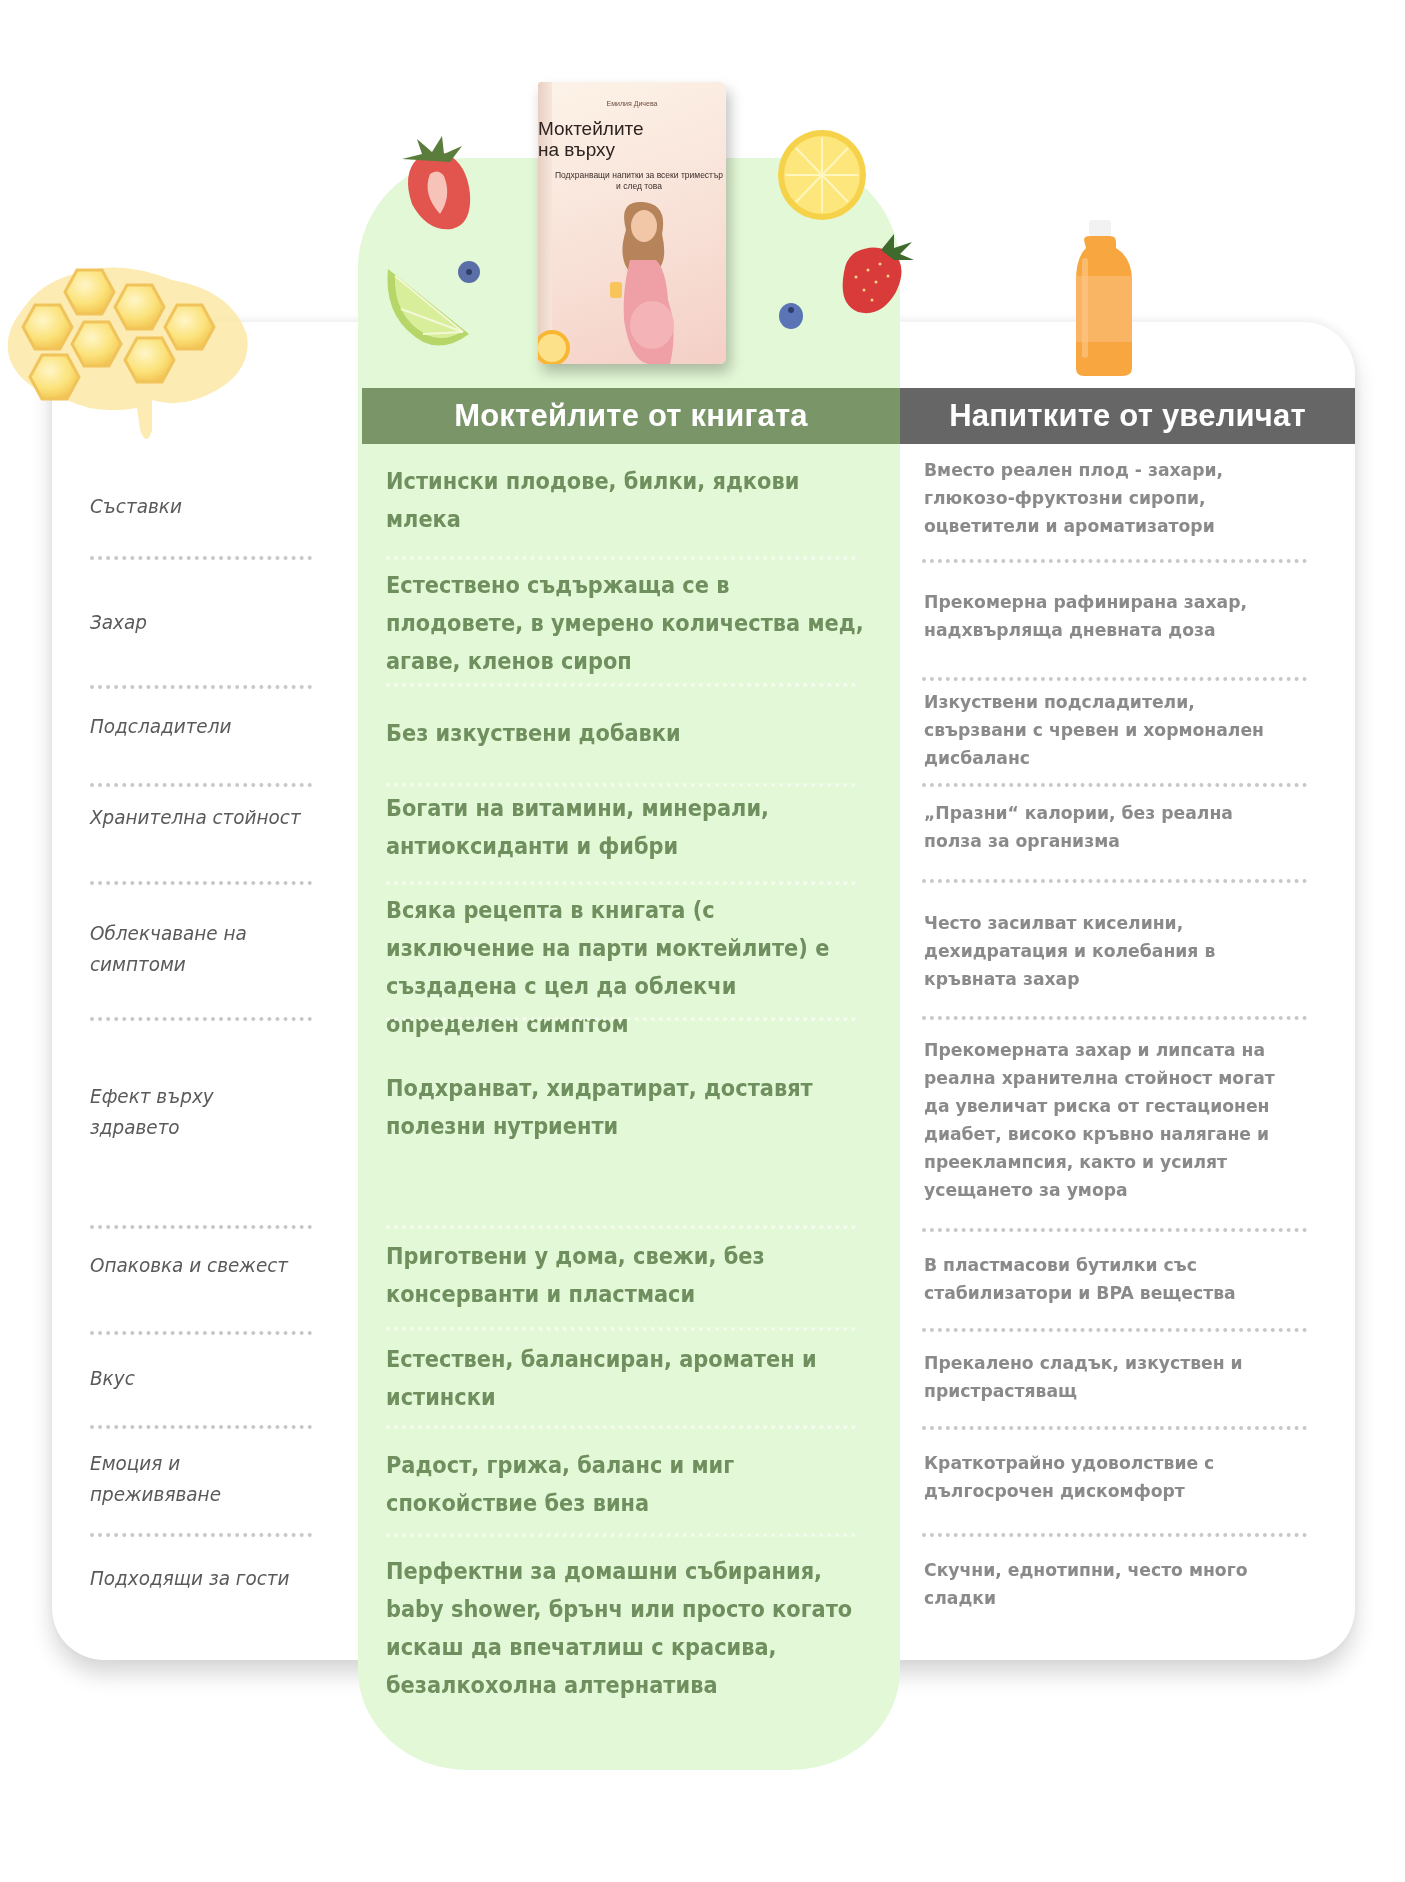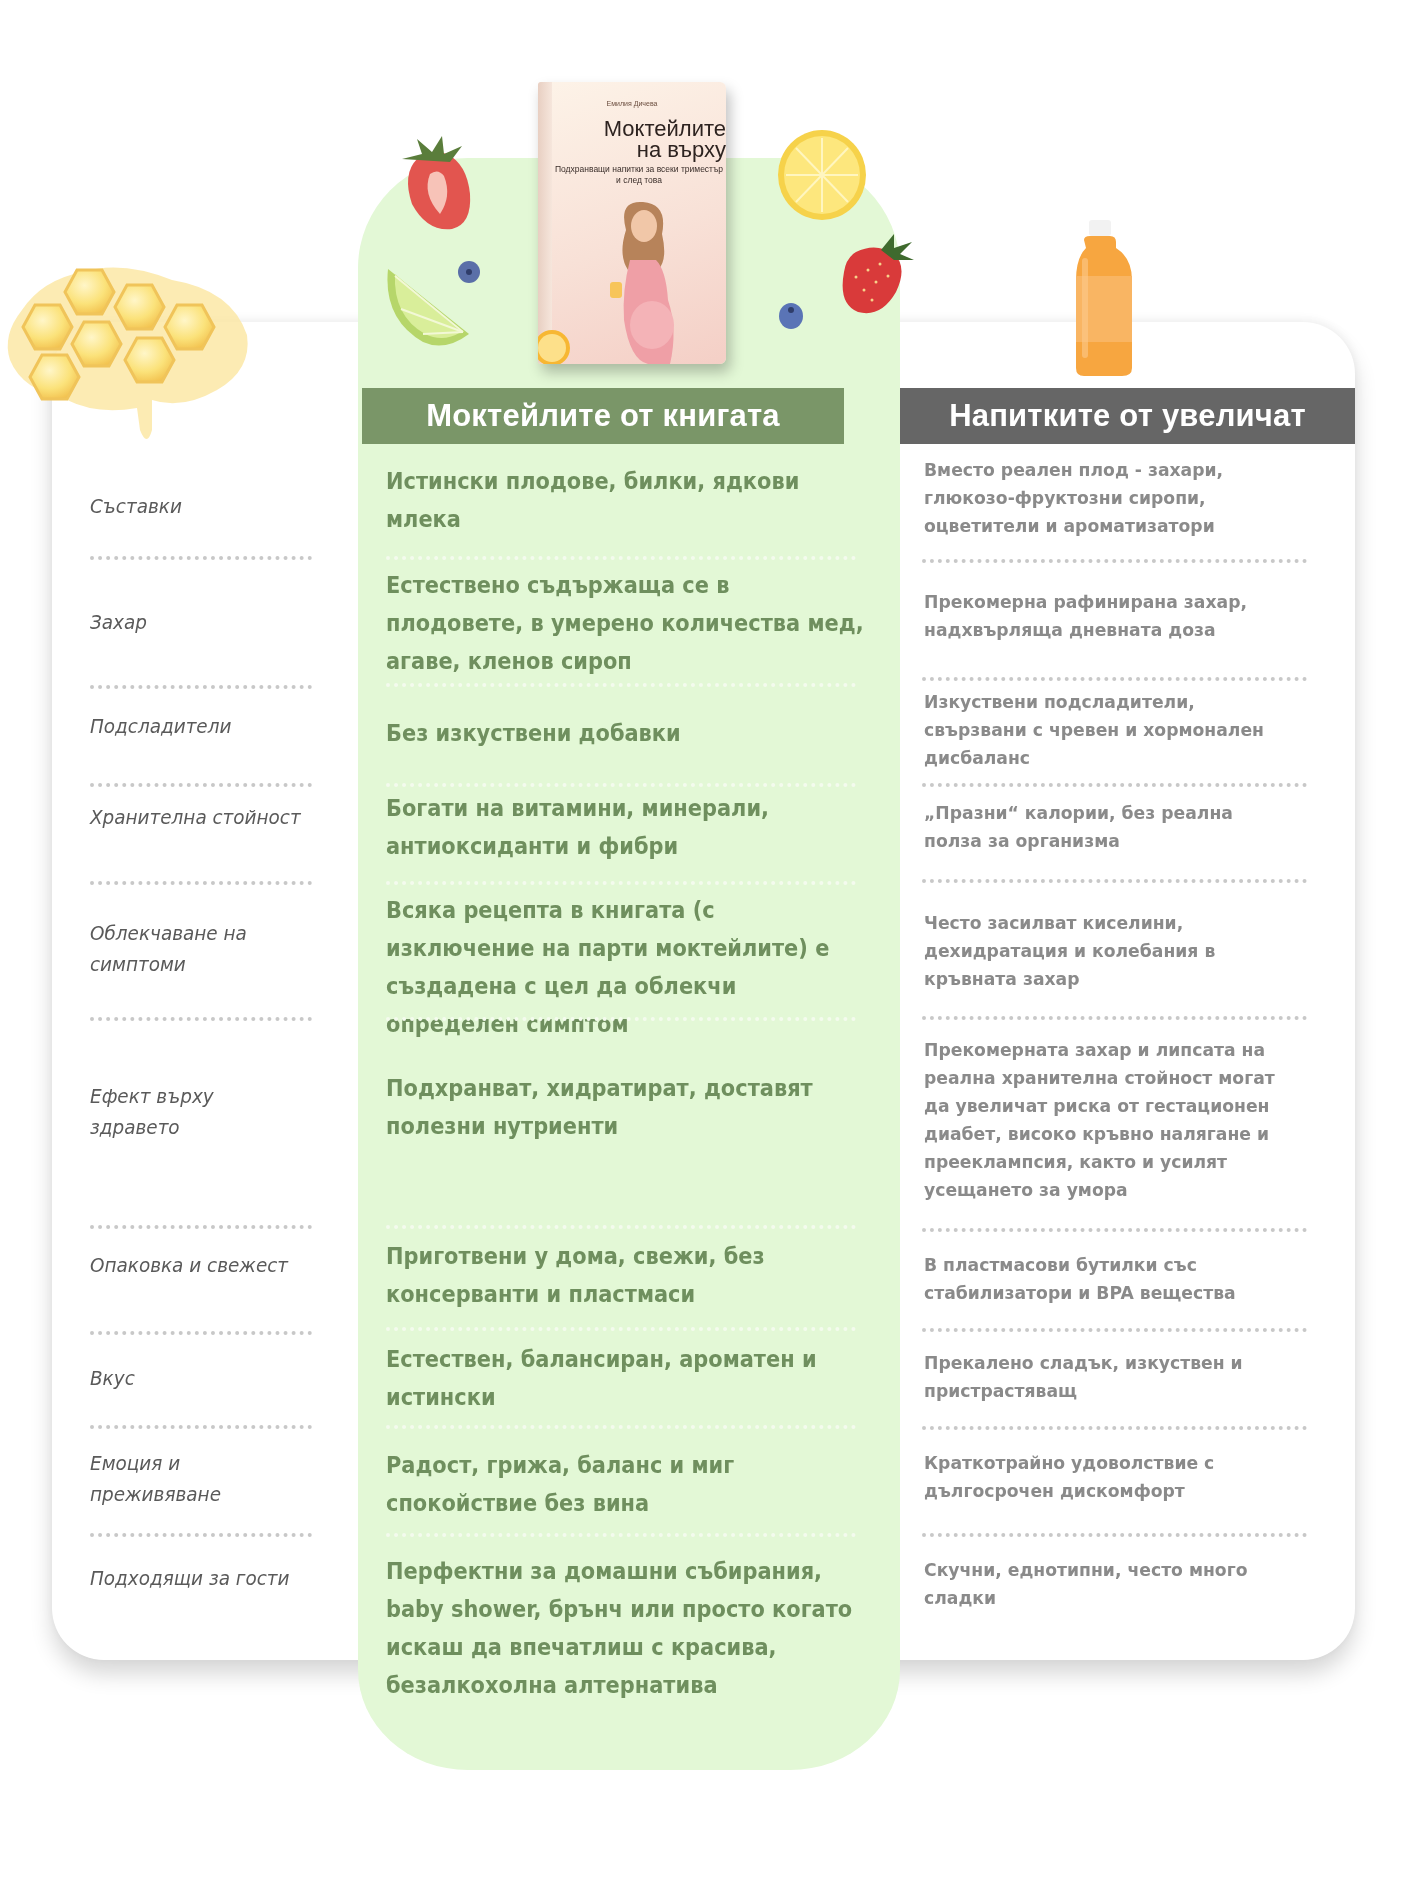--- a/index.html
+++ b/index.html
@@ -14,21 +14,21 @@
   .green-col {
     position: absolute; left: 358px; top: 158px; width: 542px; height: 1612px;
     background: #e3f8d6; border-radius: 110px 110px 110px 110px / 110px 110px 100px 100px;
   }
   .hdr {
     position: absolute; top: 388px; height: 56px;
     color: #fff; font-family: "Liberation Sans", sans-serif; font-weight: bold;
     font-size: 31px; display: flex; align-items: center; justify-content: center;
     letter-spacing: 0.2px;
   }
-  .hdr.book { left: 362px; width: 482px; background: #7a9668; }
+  .hdr.book { left: 362px; width: 538px; background: #7a9668; }
   .hdr.store { left: 900px; width: 455px; background: #666666; }
 
   .label {
     position: absolute; left: 90px; width: 230px;
     font-family: "DejaVu Sans", sans-serif; font-style: italic;
     font-size: 20px; line-height: 31px; color: #5a5a5a;
     transform: scaleX(0.92); transform-origin: left center;
   }
   .book-txt {
     position: absolute; left: 386px; width: 520px;
@@ -54,22 +54,22 @@
   .deco { position: absolute; }
   .book-cover {
     position: absolute; left: 538px; top: 82px; width: 188px; height: 282px;
     background: linear-gradient(160deg, #fdf3e8 0%, #f8e1d7 55%, #f4cfc6 100%);
     border-radius: 3px 6px 6px 3px;
     box-shadow: 4px 8px 14px rgba(0,0,0,0.25);
     overflow: hidden;
   }
   .book-cover .spine { position: absolute; left: 0; top: 0; width: 14px; height: 100%; background: linear-gradient(90deg,#e8cfc2,#f6e6dc); }
   .book-cover .author { position: absolute; top: 18px; left: 0; width: 100%; text-align: center; font-size: 7px; color: #6b4e3f; font-family: "Liberation Sans", sans-serif; }
-  .book-cover .title { position: absolute; top: 36px; left: 0; width: 100%; text-align: right; font-family: "Liberation Sans", sans-serif; font-size: 22px; line-height: 21px; color: #2d2320; }
-  .book-cover .subtitle { position: absolute; top: 82px; left: 14px; width: 174px; text-align: center; font-family: "Liberation Sans", sans-serif; font-size: 8.5px; line-height: 11px; color: #3a2e2a; }
+  .book-cover .title { position: absolute; top: 36px; left: 0; width: 100%; text-align: left; font-family: "Liberation Sans", sans-serif; font-size: 19px; line-height: 21px; color: #2d2320; }
+  .book-cover .subtitle { position: absolute; top: 88px; left: 14px; width: 174px; text-align: center; font-family: "Liberation Sans", sans-serif; font-size: 8.5px; line-height: 11px; color: #3a2e2a; }
   .book-cover .woman { position: absolute; left: 70px; top: 118px; width: 70px; height: 164px; }
 </style>
 </head>
 <body>
 
 <div class="card"></div>
 
 <div class="green-col"></div>
 
 <svg class="deco" style="left:2px;top:250px" width="250" height="200" viewBox="0 0 250 200">

